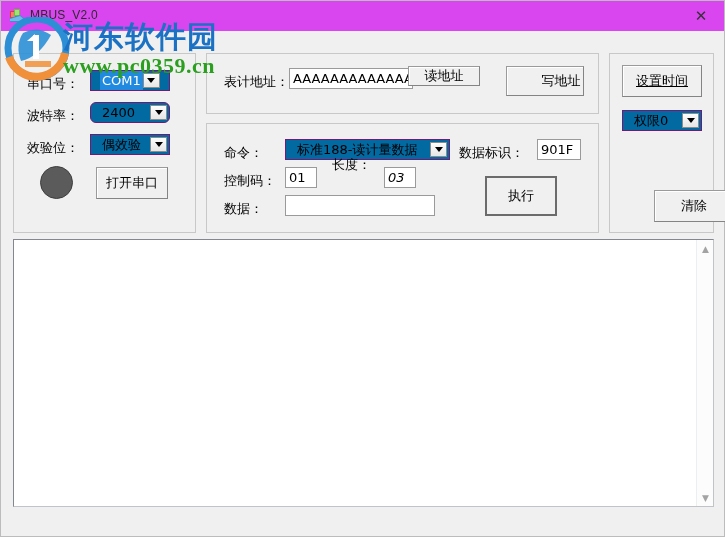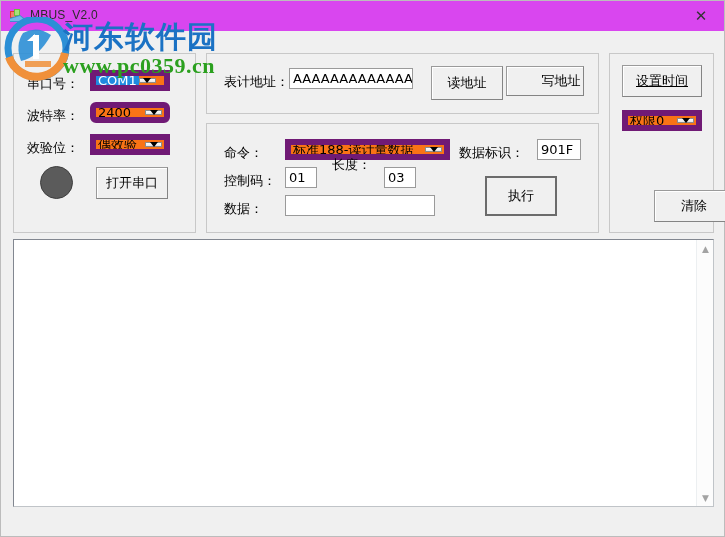--- a/index.html
+++ b/index.html
@@ -106,25 +106,26 @@
     position: absolute;
     font-size: 13px;
     color: #000;
     white-space: nowrap;
     font-family: "DejaVu Sans", sans-serif;
   }
   
   .combo {
     position: absolute;
     height: 21px;
-    background: #f97316;
-    border: 6px solid #701a75;
+    background: #0369a1;
+    border: 1px solid #701a75;
     box-sizing: border-box;
     display: flex;
     align-items: stretch;
+    padding-left: 9px;
   }
   .combo .cval {
     flex: 1 1 auto;
     display: flex;
     align-items: center;
     padding-left: 2px;
     font-size: 13px;
     font-family: "DejaVu Sans", sans-serif;
     color: #000;
     overflow: hidden;
@@ -304,41 +305,41 @@
         </span>
     </div>
 
     <div class="indicator" style="left:26px; top:112px;"></div>
     <div class="btn" style="left:82px; top:113px; width:72px; height:32px;">打开串口</div>
   </div>
 
   <div class="group" id="group-meter">
     <span class="lbl" style="left:17px; top:19px;">表计地址：</span>
     <div class="tbox" style="left:82px; top:14px; width:124px;">AAAAAAAAAAAAAA</div>
-    <div class="btn" style="left:224px; top:12px; width:72px; height:34px;">读地址</div>
+    <div class="btn" style="left:201px; top:12px; width:72px; height:20px;">读地址</div>
     <div class="btn" style="left:299px; top:12px; width:78px; height:30px;padding-left:32px;">写地址</div>
   </div>
 
   <div class="group" id="group-command">
     <span class="lbl" style="left:17px; top:20px;">命令：</span>
     <div class="combo" style="left:78px; top:15px; width:165px;">
       <span class="cval">标准188-读计量数据</span>
       <span class="cbtn">
           <i class="caret"></i>
         </span>
     </div>
 
     <span class="lbl" style="left:252px; top:20px;">数据标识：</span>
     <div class="tbox" style="left:330px; top:15px; width:44px;">901F</div>
 
     <span class="lbl" style="left:17px; top:48px;">控制码：</span>
     <div class="tbox" style="left:78px; top:43px; width:32px;">01</div>
 
     <span class="lbl" style="left:125px; top:32px;">长度：</span>
-    <div class="tbox" style="left:177px; top:43px; width:32px;">03</div>
+    <div class="tbox" style="left:177px; top:43px; width:32px;font-style:italic;">03</div>
 
     <span class="lbl" style="left:17px; top:76px;">数据：</span>
     <div class="tbox" style="left:78px; top:71px; width:150px;"></div>
 
     <div class="btn default" style="left:278px; top:52px; width:72px; height:40px;">执行</div>
   </div>
 
   <div class="group" id="group-right">
     <div class="btn" style="left:12px; top:11px; width:80px; height:32px;text-decoration:underline;">设置时间</div>
 

